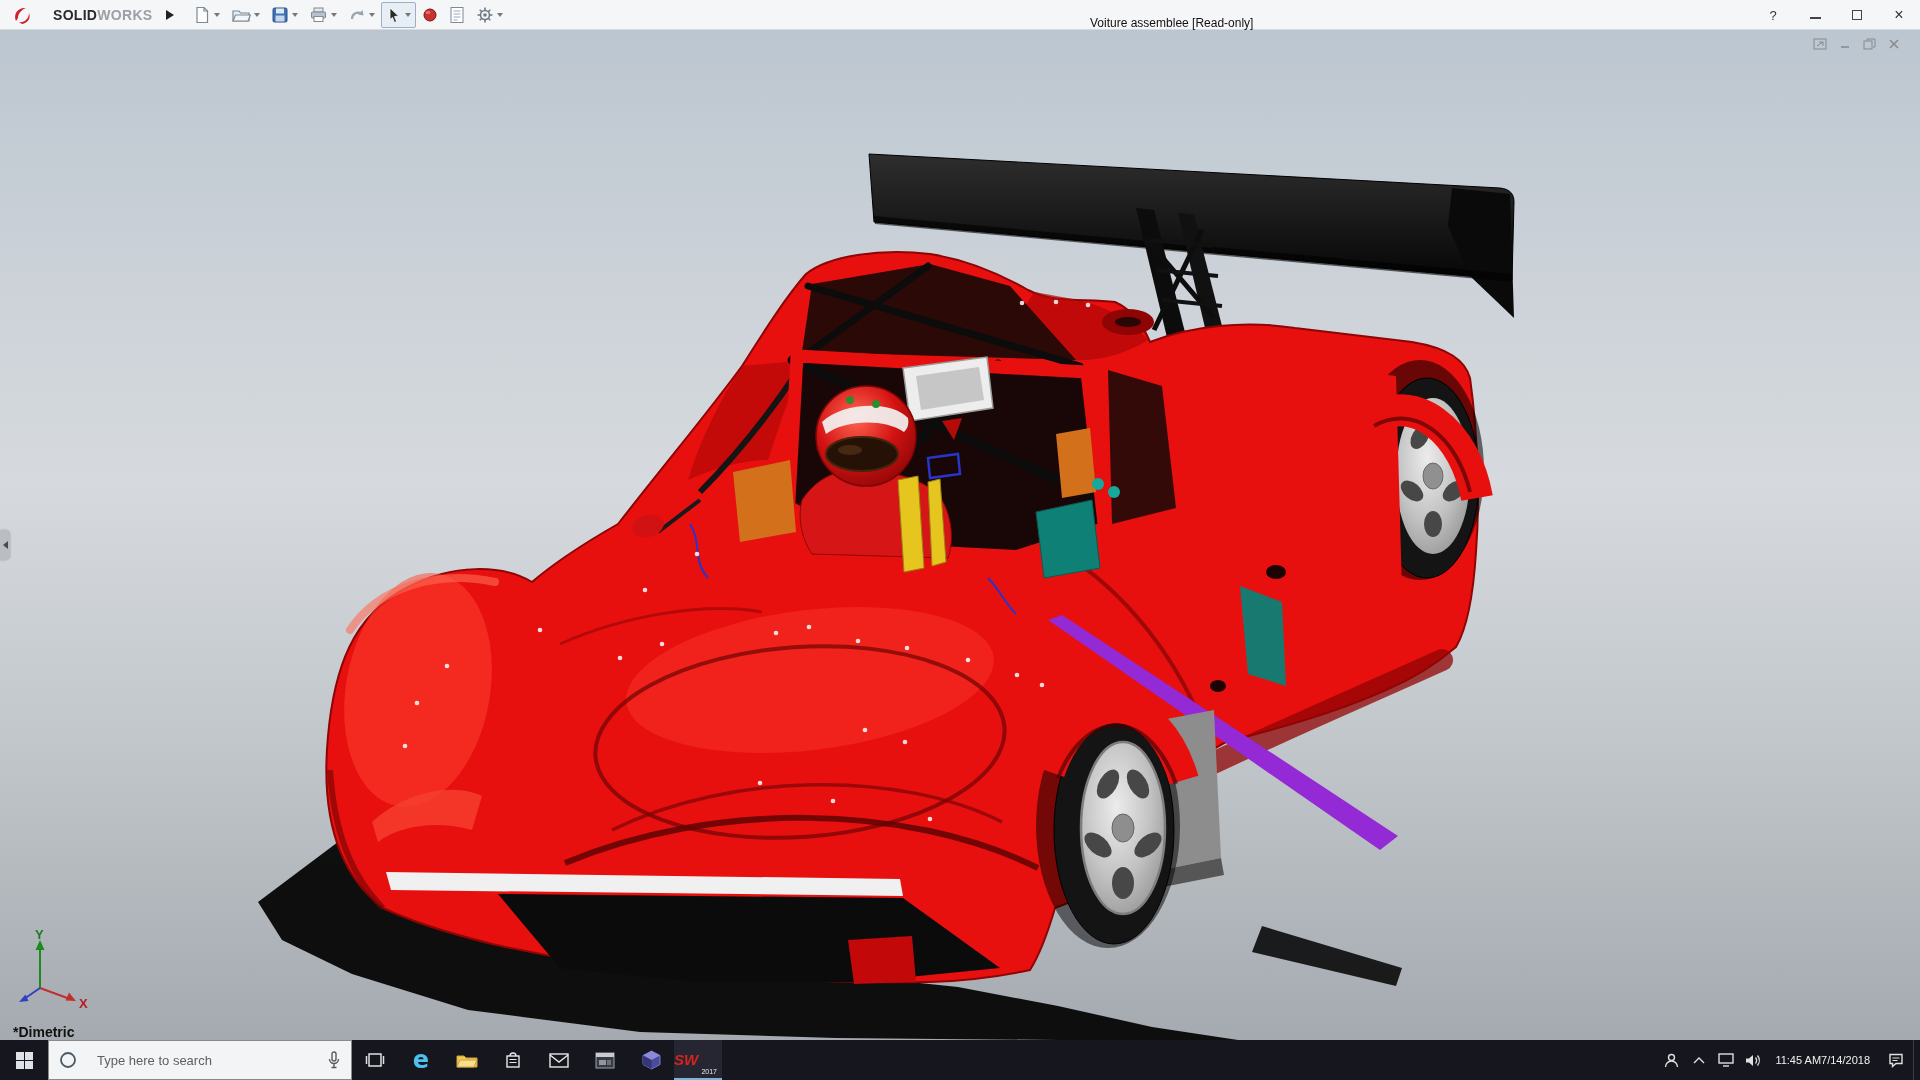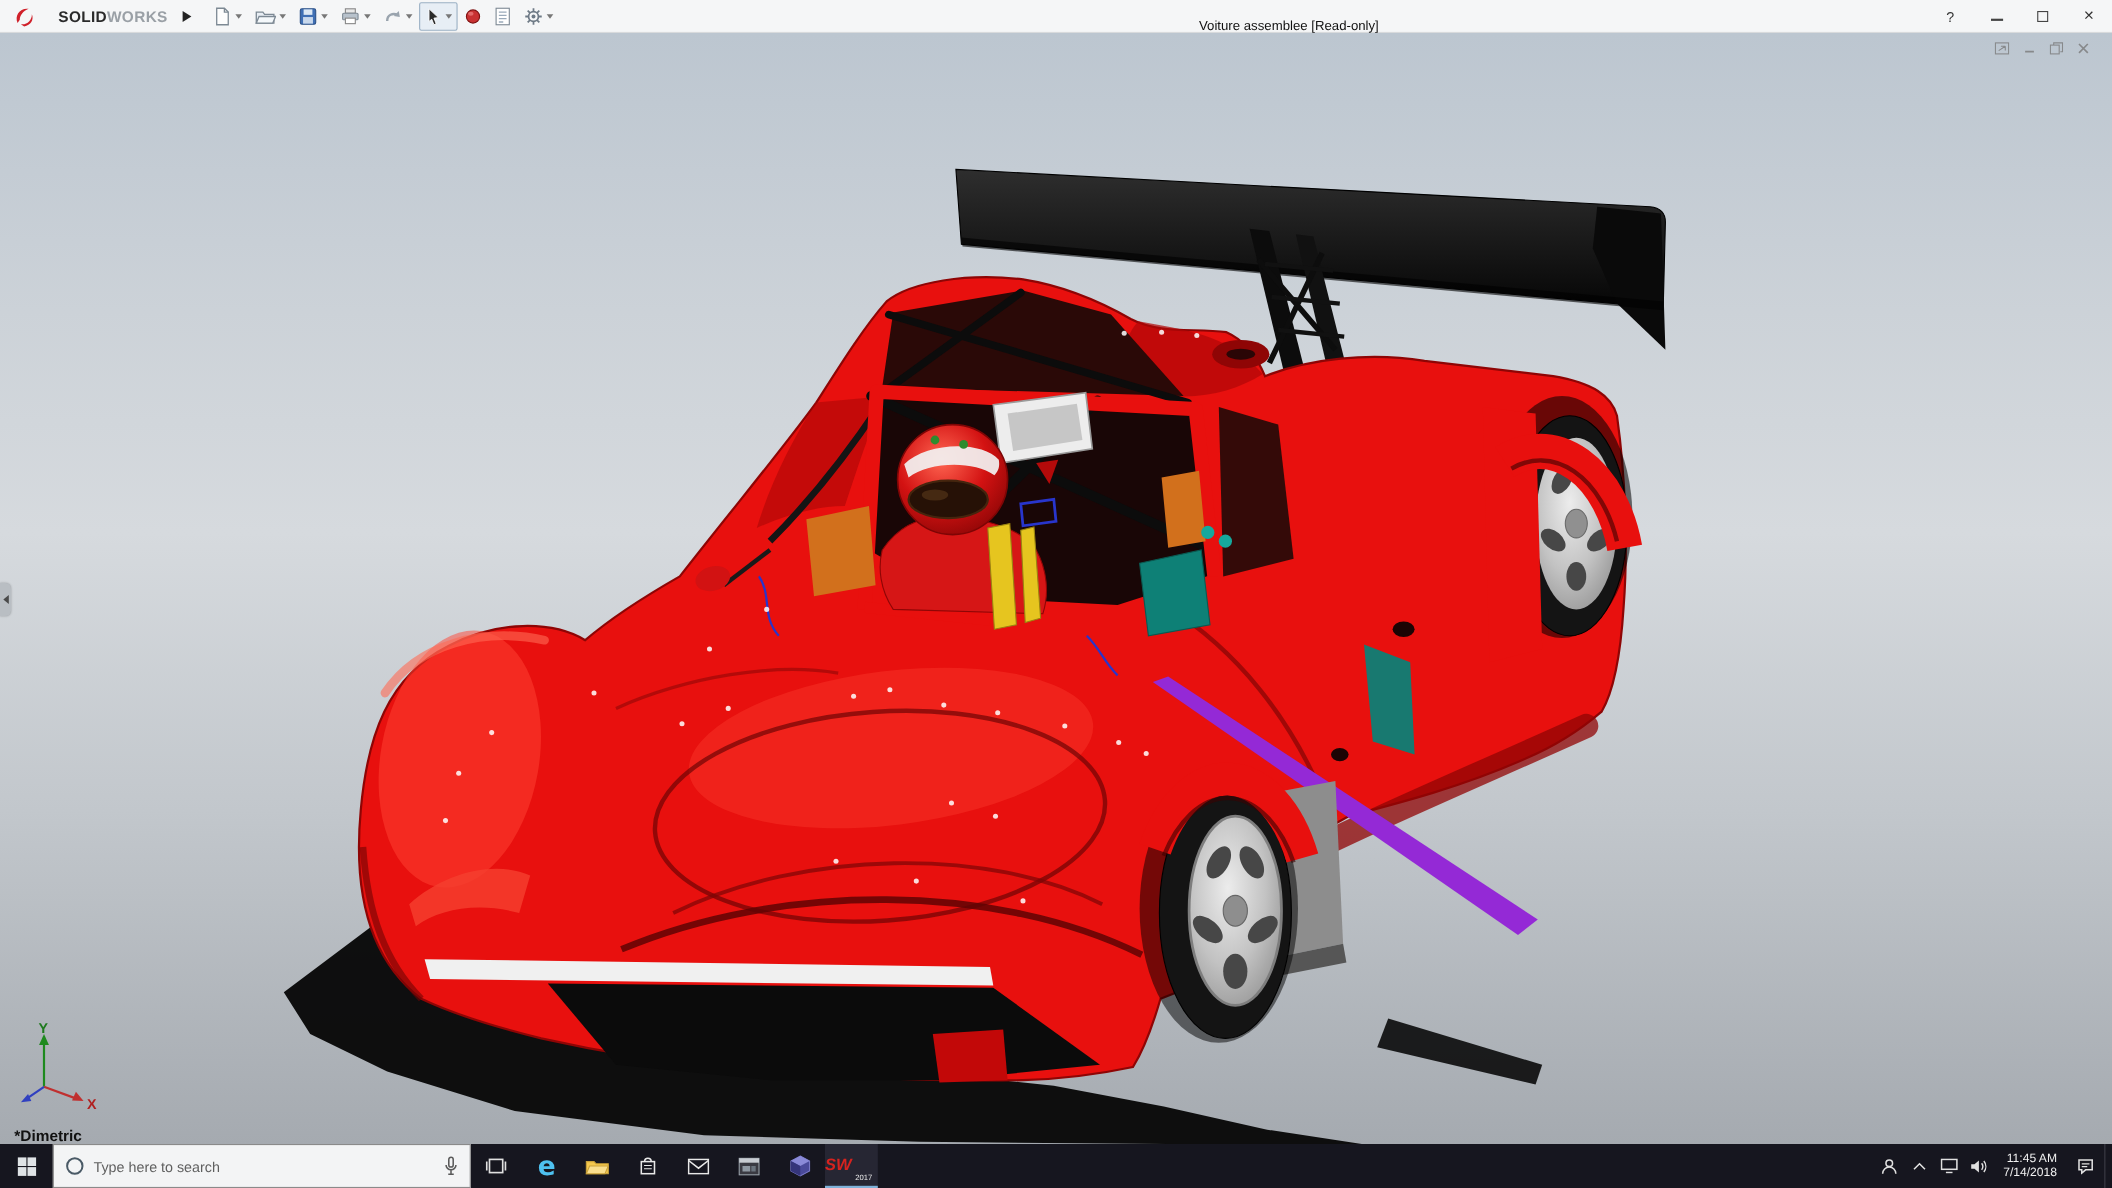--- a/index.html
+++ b/index.html
@@ -50,30 +50,30 @@
   .fR{fill:var(--body-red)} .fRb{fill:var(--body-red-bright)}
   .fShadow{fill:var(--shadow-black)} .fTire{fill:var(--tire-black)}
   .fTeal{fill:var(--accent-teal)} .fPurple{fill:var(--accent-purple)} .fYellow{fill:var(--accent-yellow)}
   .fOrange{fill:var(--accent-orange)} .fWhite{fill:var(--splitter-white)} .fGray{fill:var(--rocker-gray)}
   .sRed{stroke:var(--body-red)} .sBlue{stroke:var(--sketch-blue)} .sCrease{stroke:var(--crease)}
 
   
   .taskbar{flex:0 0 40px;background:var(--taskbar-bg);display:flex;align-items:stretch;color:#e8e8e8}
   .tk{width:48px;display:flex;align-items:center;justify-content:center}
   .tk.narrow{width:46px}
-  .search{width:380px;background:#f3f4f5;display:flex;align-items:center;gap:8px;padding:0 10px;border:1px solid #8a8a8a}
+  .search{width:304px;background:#f3f4f5;display:flex;align-items:center;gap:20px;padding:0 10px;border:1px solid #8a8a8a}
   .search input{flex:1;border:none;background:transparent;font-size:13px;color:#444;outline:none;font-family:inherit}
   .search input::placeholder{color:#5f5f5f}
   .edge-glyph{color:var(--edge-blue);font-size:24px;font-weight:bold;font-family:"DejaVu Sans",sans-serif;line-height:24px}
   .sw-tile{position:relative;width:48px;display:flex;align-items:center;background:#262633;border-bottom:2px solid #7fb2d9}
   .sw-text{color:var(--sw-red);font-weight:bold;font-style:italic;font-size:15px}
   .sw-year{position:absolute;bottom:3px;right:5px;font-size:7px;color:#e8e8e8}
   .tray{margin-left:auto;display:flex;align-items:center}
   .trayicon{width:27px;display:flex;align-items:center;justify-content:center;height:100%}
-  .clock{display:flex;flex-direction:column;align-items:flex-end;justify-content:center;font-size:11px;line-height:13px;padding:0 9px;color:#f0f0f0}
+  .clock{display:flex;flex-direction:row;align-items:flex-end;justify-content:center;font-size:11px;line-height:13px;padding:0 9px;color:#f0f0f0}
   .showdesk{width:7px;border-left:1px solid #3c3c46;height:100%}
 </style>
 </head>
 <body>
 
 <div class="screen">
 
   <header class="titlebar">
     <div class="logo">
       <svg width="22" height="22" viewBox="0 0 22 22">

